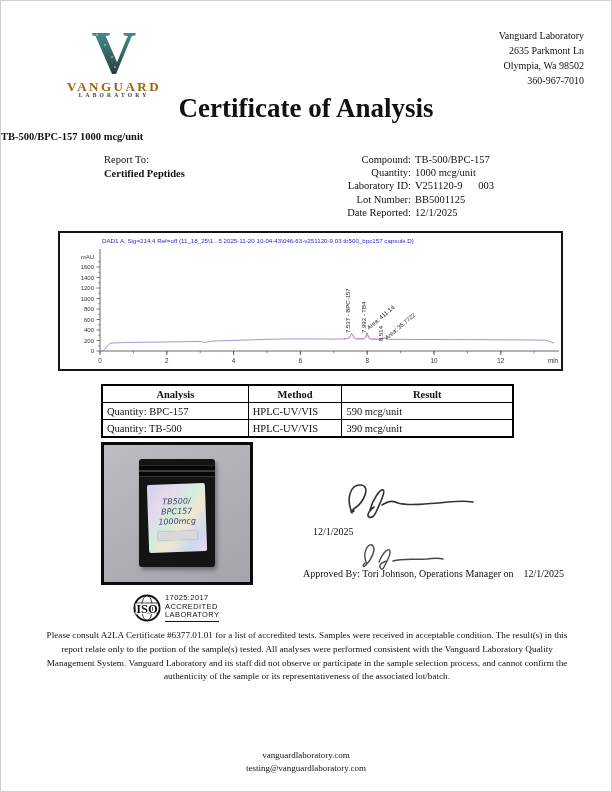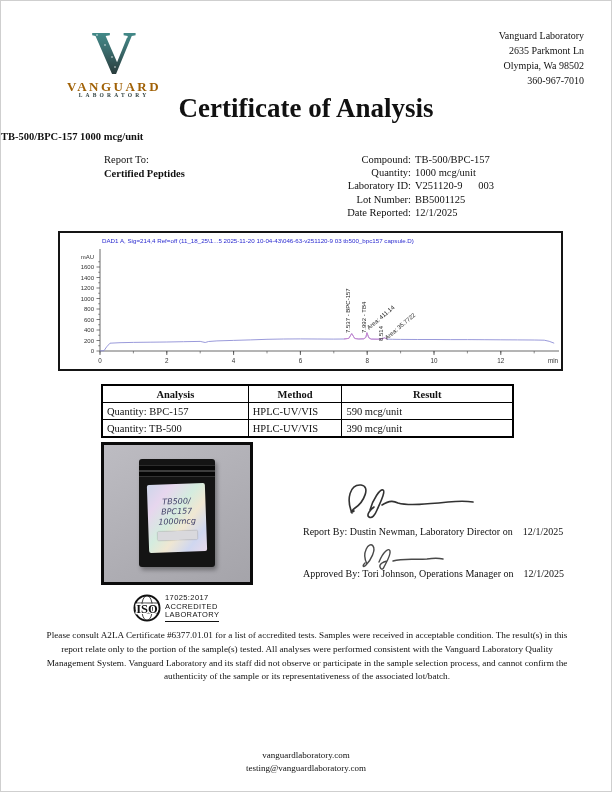--- a/index.html
+++ b/index.html
@@ -248,21 +248,20 @@
   </div>
 
   <svg class="abs sig1" width="140" height="46" viewBox="0 0 140 46">
     <g fill="none" stroke="#1c1c1c" stroke-width="1.6" stroke-linecap="round" opacity="0.9">
       <path d="M16 36 C10 22 14 7 25 8 C35 9 28 25 19 31 C15 34 13 37 18 34"></path>
       <path d="M34 33 C37 22 44 12 47 13 C50 14 44 26 41 33 C39 38 36 42 33 40 C30 38 34 33 38 30"></path>
       <path d="M46 28 C54 23 58 24 62 26 C72 29 92 27 112 25 C122 24 131 24 137 25"></path>
     </g>
   </svg>
   <div class="abs sig-line sig-line1">
-    <span>Report By: Dustin Newman, Laboratory Director on</span>
     <span class="date">12/1/2025</span>
   </div>
 
   <svg class="abs sig2" width="95" height="34" viewBox="0 0 95 34">
     <g fill="none" stroke="#2a2a2a" stroke-width="1.4" stroke-linecap="round" opacity="0.85">
       <path d="M14 27 C8 16 16 4 20 9 C23 13 18 23 13 28 C10 31 9 29 12 26"></path>
       <path d="M26 25 C30 15 36 10 37 14 C38 18 33 26 31 30 C30 33 28 33 27 30 C26 27 30 25 34 24"></path>
       <path d="M40 24 C50 21 62 23 74 22 C80 21 86 21 90 22"></path>
     </g>
   </svg>

